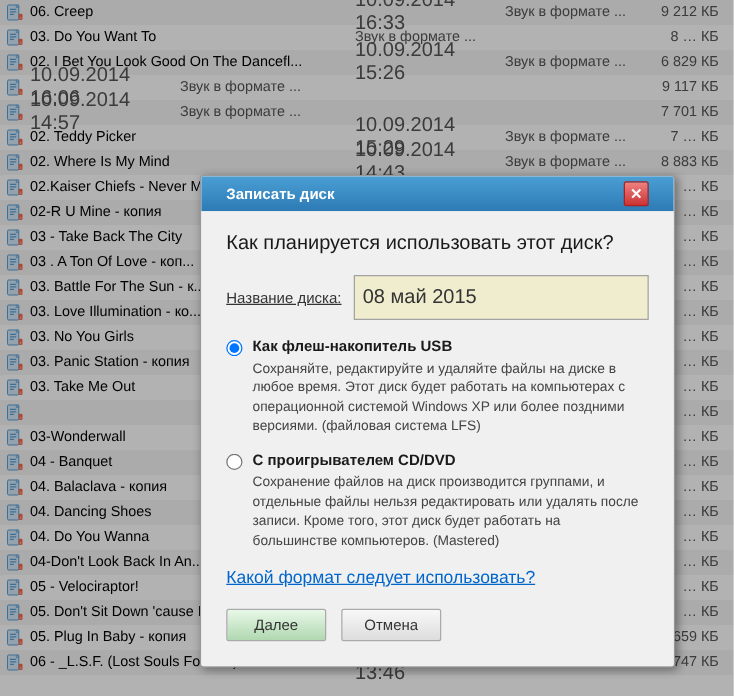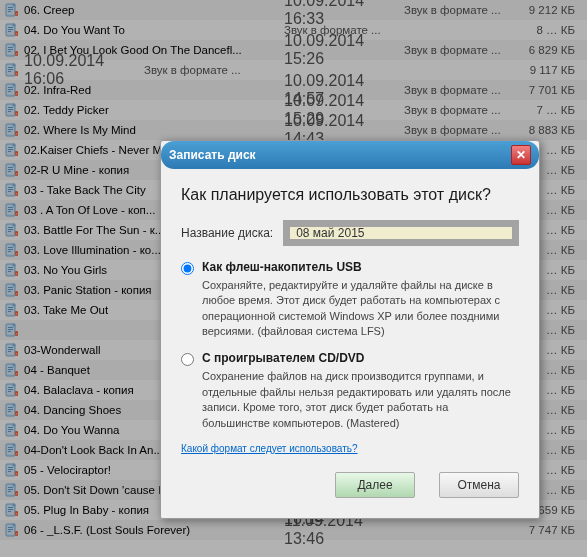--- a/index.html
+++ b/index.html
@@ -92,23 +92,22 @@
       box-shadow: 2px 2px 8px rgba(0,0,0,0.4);
       border-radius: 3px;
       overflow: hidden;
     }
 
     .dialog-titlebar {
       display: flex;
       align-items: center;
       justify-content: space-between;
       background: linear-gradient(180deg, #4a9fd4 0%, #2d7ab5 100%);
-      padding: 6px 8px;
+      padding: 6px 20px;
       height: 28px;
-      border-radius: 13px;
     }
     .dialog-title {
       color: white;
       font-size: 12px;
       font-weight: bold;
     }
     .dialog-close-btn {
       width: 20px;
       height: 20px;
       background: linear-gradient(180deg, #f08080 0%, #cc3333 100%);
@@ -139,28 +138,29 @@
     .field-row {
       display: flex;
       align-items: center;
       margin-bottom: 14px;
     }
     .field-label {
       font-size: 12px;
       color: #333;
       margin-right: 10px;
       white-space: nowrap;
+      text-decoration: underline;
     }
     .field-input {
       flex: 1;
-      height: 26px;
-      border: 7px solid #a3a3a3;
+      height: 36px;
+      border: 1px solid #a3a3a3;
       background: #f0edcf;
       padding: 2px 6px;
-      font-size: 12px;
+      font-size: 16px;
       color: #333;
       outline: none;
     }
 
     .radio-option {
       display: flex;
       align-items: flex-start;
       margin-bottom: 12px;
     }
     .radio-option input[type="radio"] {
@@ -177,30 +177,30 @@
     }
     .radio-desc {
       font-size: 11px;
       color: #444;
       line-height: 1.4;
     }
 
     .dialog-link {
       display: block;
       color: #0066cc;
-      font-size: 10px;
+      font-size: 14px;
       text-decoration: underline;
       margin-bottom: 14px;
       cursor: pointer;
     }
 
     .dialog-footer {
       display: flex;
-      justify-content: flex-end;
-      gap: 24px;
+      justify-content: flex-start;
+      gap: 12px;
       padding-top: 4px;
       padding-bottom: 4px;
     }
     .dialog-btn {
       min-width: 80px;
       height: 26px;
       padding: 0 16px;
       font-size: 12px;
       cursor: pointer;
       border: 1px solid #aaa;
@@ -239,21 +239,21 @@
         <svg viewBox="0 0 14 14" fill="none" xmlns="http://www.w3.org/2000/svg">
     <rect x="1" y="1" width="9" height="12" rx="1" fill="#d4e8f8" stroke="#5a9fd4" stroke-width="0.8"></rect>
     <rect x="3" y="4" width="5" height="1" fill="#5a9fd4"></rect>
     <rect x="3" y="6" width="5" height="1" fill="#5a9fd4"></rect>
     <rect x="3" y="8" width="3" height="1" fill="#5a9fd4"></rect>
     <polygon points="8,1 10,1 10,3 8,3" fill="#a0c8ec" stroke="#5a9fd4" stroke-width="0.5"></polygon>
     <rect x="10" y="8" width="3" height="5" rx="1" fill="#ff6644"></rect>
     <text x="10.5" y="12" font-size="3.5" fill="white" font-family="Arial">♪</text>
   </svg>
       </div>
-      <div class="file-name">04. Do You Want To</div>
+      <div class="file-name">03. Do You Want To</div>
       <div class="file-type">Звук в формате ...</div>
       <div class="file-size">8 …  КБ</div>
     </div>
     <div class="file-row">
       <div class="file-icon">
         <svg viewBox="0 0 14 14" fill="none" xmlns="http://www.w3.org/2000/svg">
     <rect x="1" y="1" width="9" height="12" rx="1" fill="#d4e8f8" stroke="#5a9fd4" stroke-width="0.8"></rect>
     <rect x="3" y="4" width="5" height="1" fill="#5a9fd4"></rect>
     <rect x="3" y="6" width="5" height="1" fill="#5a9fd4"></rect>
     <rect x="3" y="8" width="3" height="1" fill="#5a9fd4"></rect>
@@ -288,21 +288,20 @@
         <svg viewBox="0 0 14 14" fill="none" xmlns="http://www.w3.org/2000/svg">
     <rect x="1" y="1" width="9" height="12" rx="1" fill="#d4e8f8" stroke="#5a9fd4" stroke-width="0.8"></rect>
     <rect x="3" y="4" width="5" height="1" fill="#5a9fd4"></rect>
     <rect x="3" y="6" width="5" height="1" fill="#5a9fd4"></rect>
     <rect x="3" y="8" width="3" height="1" fill="#5a9fd4"></rect>
     <polygon points="8,1 10,1 10,3 8,3" fill="#a0c8ec" stroke="#5a9fd4" stroke-width="0.5"></polygon>
     <rect x="10" y="8" width="3" height="5" rx="1" fill="#ff6644"></rect>
     <text x="10.5" y="12" font-size="3.5" fill="white" font-family="Arial">♪</text>
   </svg>
       </div>
-      <div class="file-name">02. Infra-Red</div>
       <div class="file-date">10.09.2014 14:57</div>
       <div class="file-type">Звук в формате ...</div>
       <div class="file-size">7 701 КБ</div>
     </div>
     <div class="file-row">
       <div class="file-icon">
         <svg viewBox="0 0 14 14" fill="none" xmlns="http://www.w3.org/2000/svg">
     <rect x="1" y="1" width="9" height="12" rx="1" fill="#d4e8f8" stroke="#5a9fd4" stroke-width="0.8"></rect>
     <rect x="3" y="4" width="5" height="1" fill="#5a9fd4"></rect>
     <rect x="3" y="6" width="5" height="1" fill="#5a9fd4"></rect>

